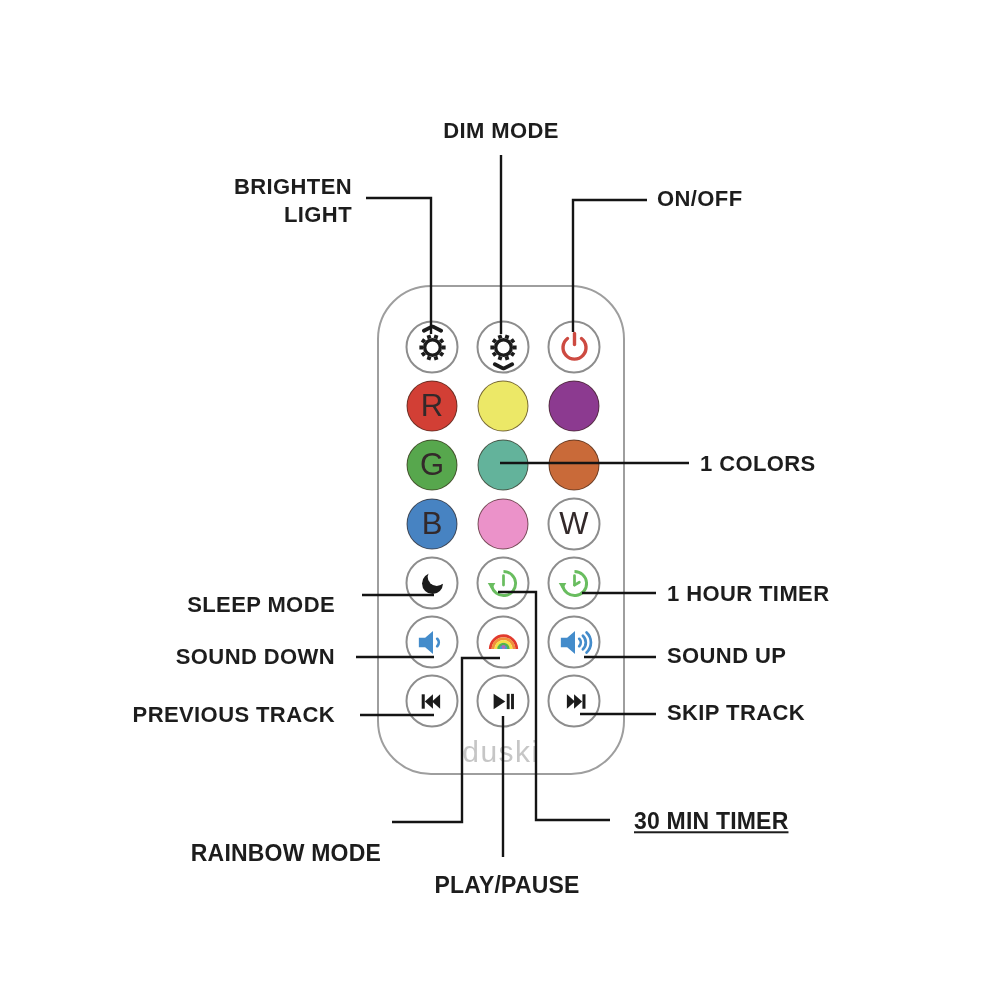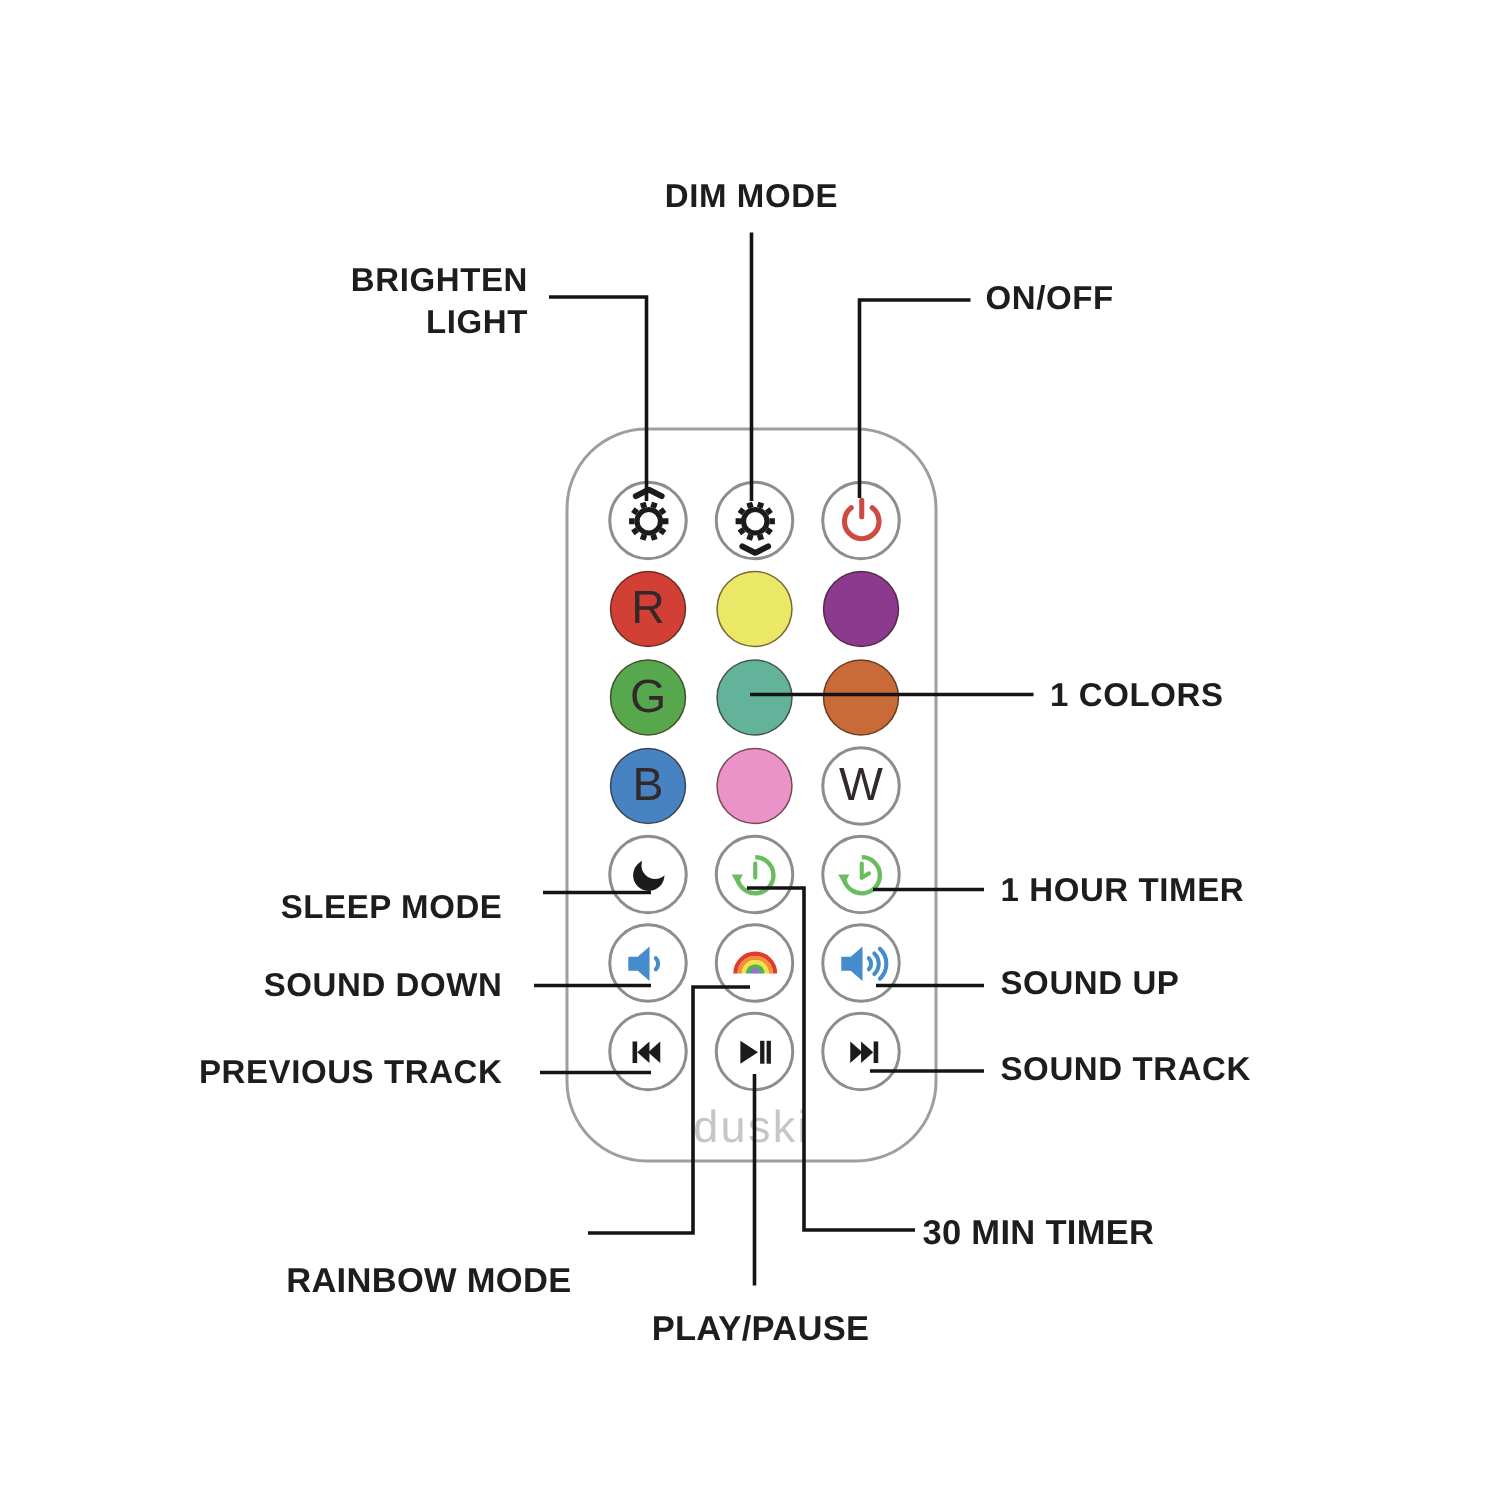--- a/index.html
+++ b/index.html
@@ -195,17 +195,17 @@
 <div class="lbl a-center" style="left: 501px; top: 131px;">DIM MODE</div>
     <div class="lbl a-right" style="left: 352px; top: 201px;">BRIGHTEN
 LIGHT</div>
     <div class="lbl a-left" style="left: 657px; top: 199px;">ON/OFF</div>
     <div class="lbl a-left" style="left: 700px; top: 464px;">1 COLORS</div>
     <div class="lbl a-right" style="left: 335px; top: 595px; margin-top: 10px;">SLEEP MODE</div>
     <div class="lbl a-left" style="left: 667px; top: 594px;">1 HOUR TIMER</div>
     <div class="lbl a-right" style="left: 335px; top: 657px;">SOUND DOWN</div>
     <div class="lbl a-left" style="left: 667px; top: 656px;">SOUND UP</div>
     <div class="lbl a-right" style="left: 335px; top: 715px;">PREVIOUS TRACK</div>
-    <div class="lbl a-left" style="left: 667px; top: 713px;">SOUND TRACK</div>
+    <div class="lbl a-left" style="left: 667px; top: 713px;">SKIP TRACK</div>
     <div class="lbl big a-right" style="left: 381px; top: 822px; margin-top: 32px;">RAINBOW MODE</div>
-    <div class="lbl big a-left" style="left: 615px; top: 822px;">30 MIN TIMER</div>
+    <div class="lbl big a-left" style="left: 634px; top: 822px; text-decoration: underline;">30 MIN TIMER</div>
     <div class="lbl big a-center" style="left: 507px; top: 886px;">PLAY/PAUSE</div>
   </div>
 
 </body></html>

